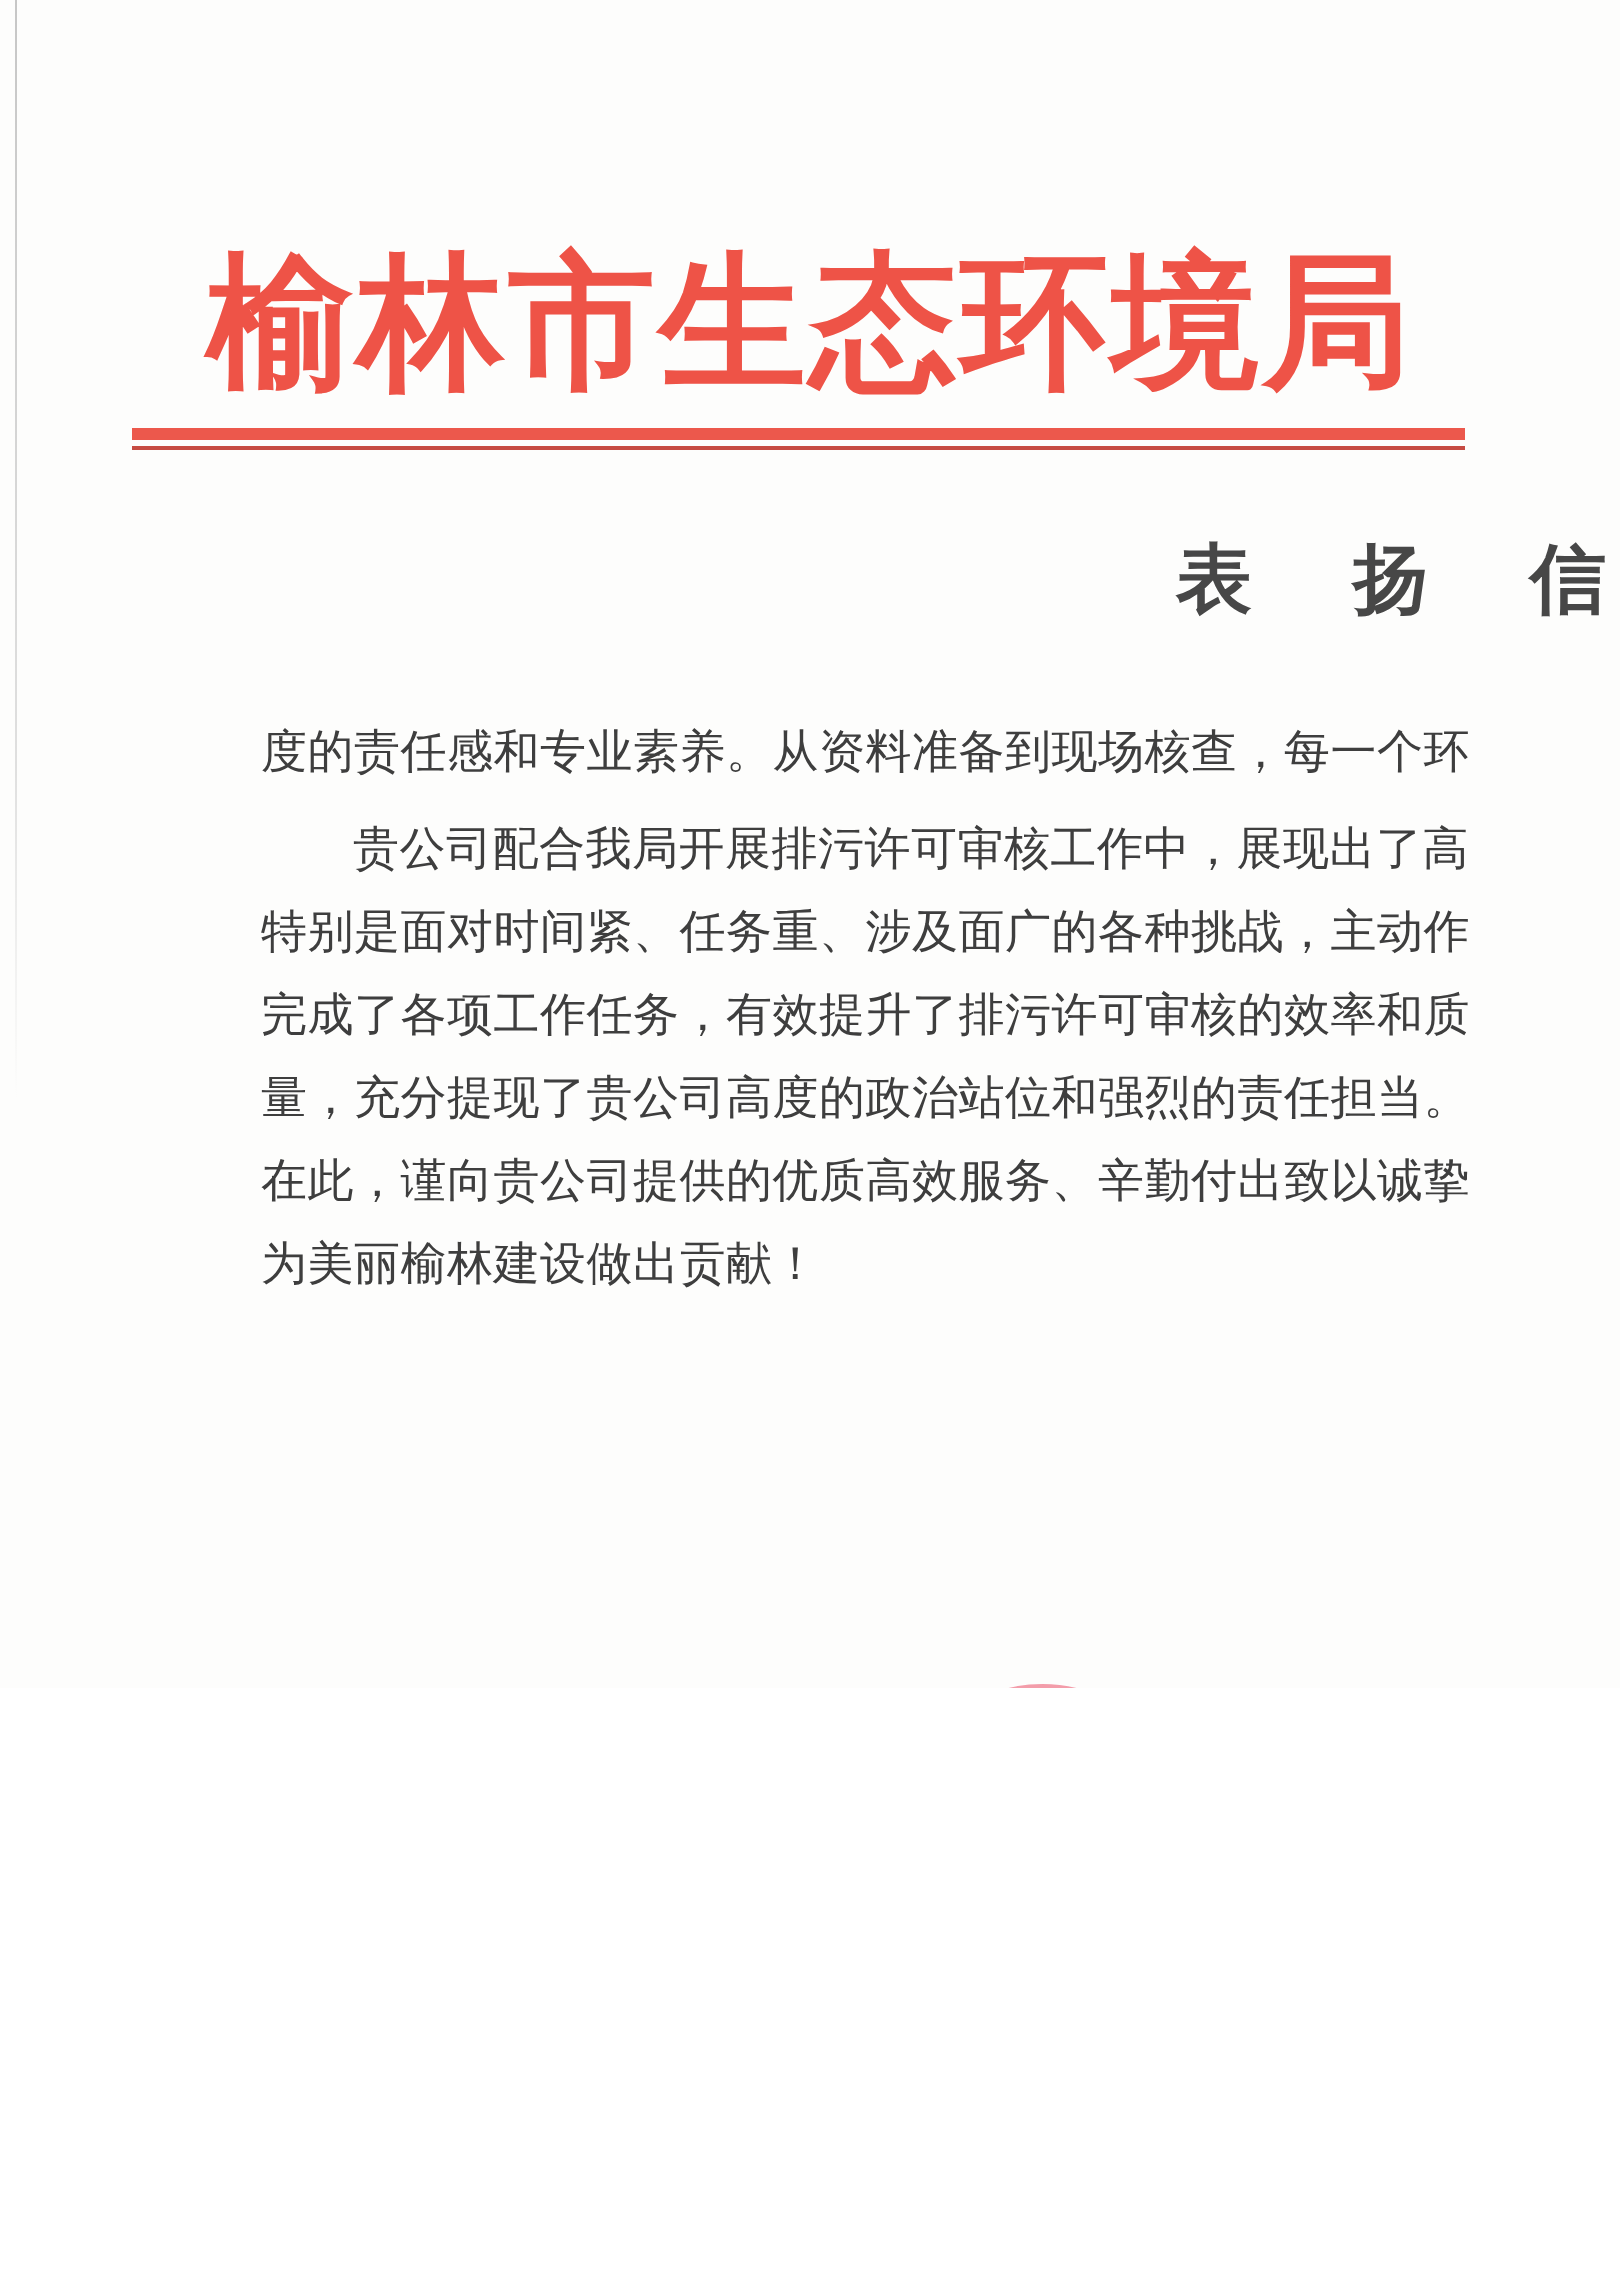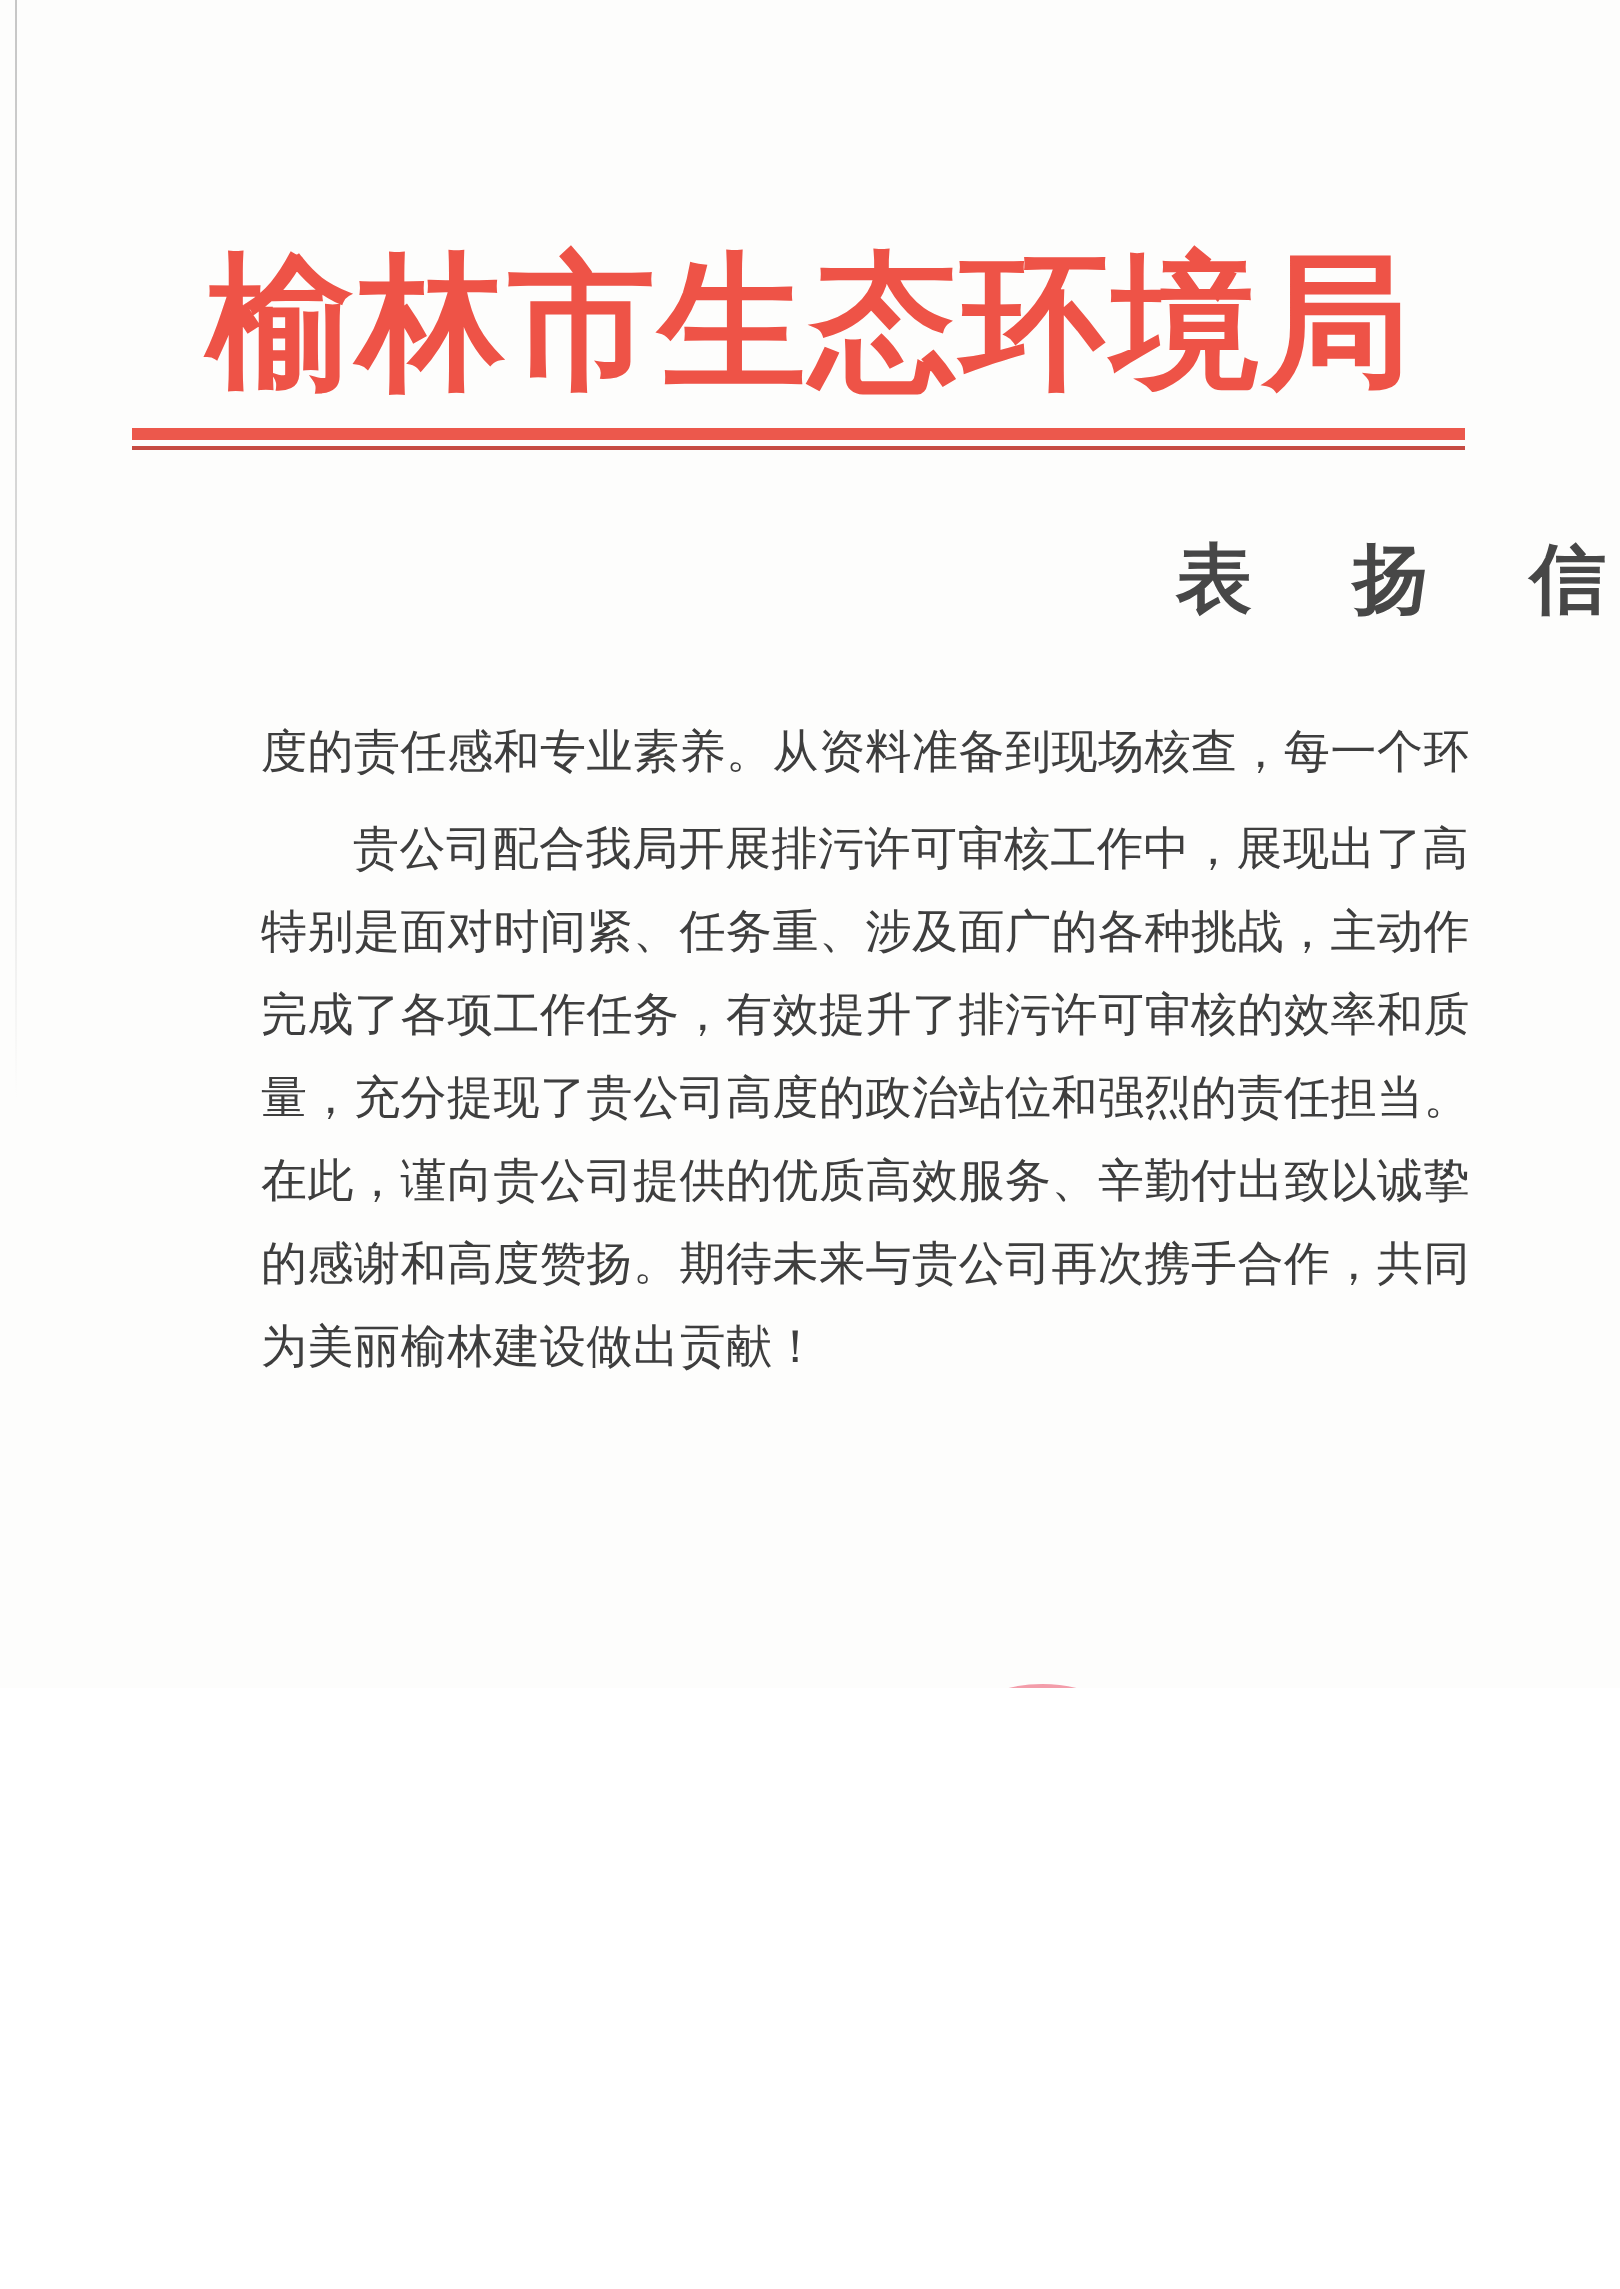--- a/index.html
+++ b/index.html
@@ -89,21 +89,20 @@
 
   <div class="doc-title">表 扬 信</div>
 
   <div class="letter-body">
     <div class="body-line">度的责任感和专业素养。从资料准备到现场核查，每一个环</div>
     <div class="body-line first">贵公司配合我局开展排污许可审核工作中，展现出了高</div>
     <div class="body-line">特别是面对时间紧、任务重、涉及面广的各种挑战，主动作</div>
     <div class="body-line">完成了各项工作任务，有效提升了排污许可审核的效率和质</div>
     <div class="body-line">量，充分提现了贵公司高度的政治站位和强烈的责任担当。</div>
     <div class="body-line">在此，谨向贵公司提供的优质高效服务、辛勤付出致以诚挚</div>
-    <div class="body-line">的感谢和高度赞扬。期待未来与贵公司再次携手合作，共同</div>
     <div class="body-line">为美丽榆林建设做出贡献！</div>
   </div>
 
   <div class="sign-block">
     <div class="sign-org">榆林市生态环境局</div>
     <div class="sign-date">2025 年 2 月 5 日</div>
   </div>
 
   <svg class="seal" viewBox="0 0 352 404">
     <defs>

